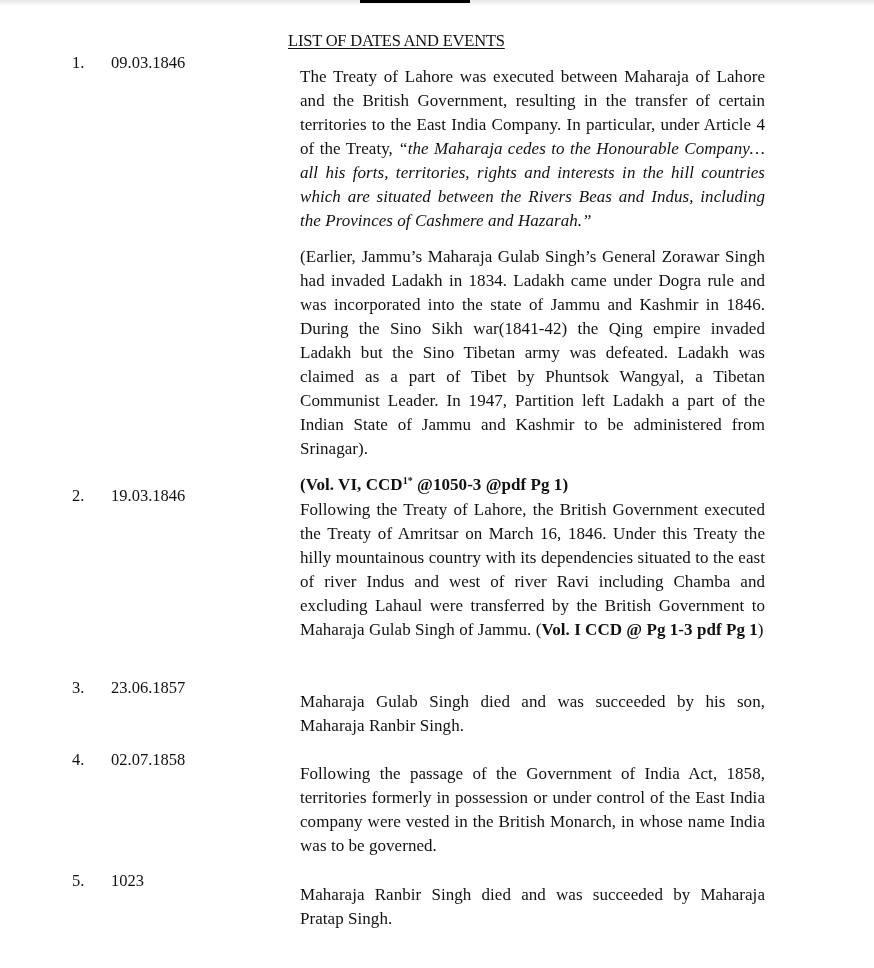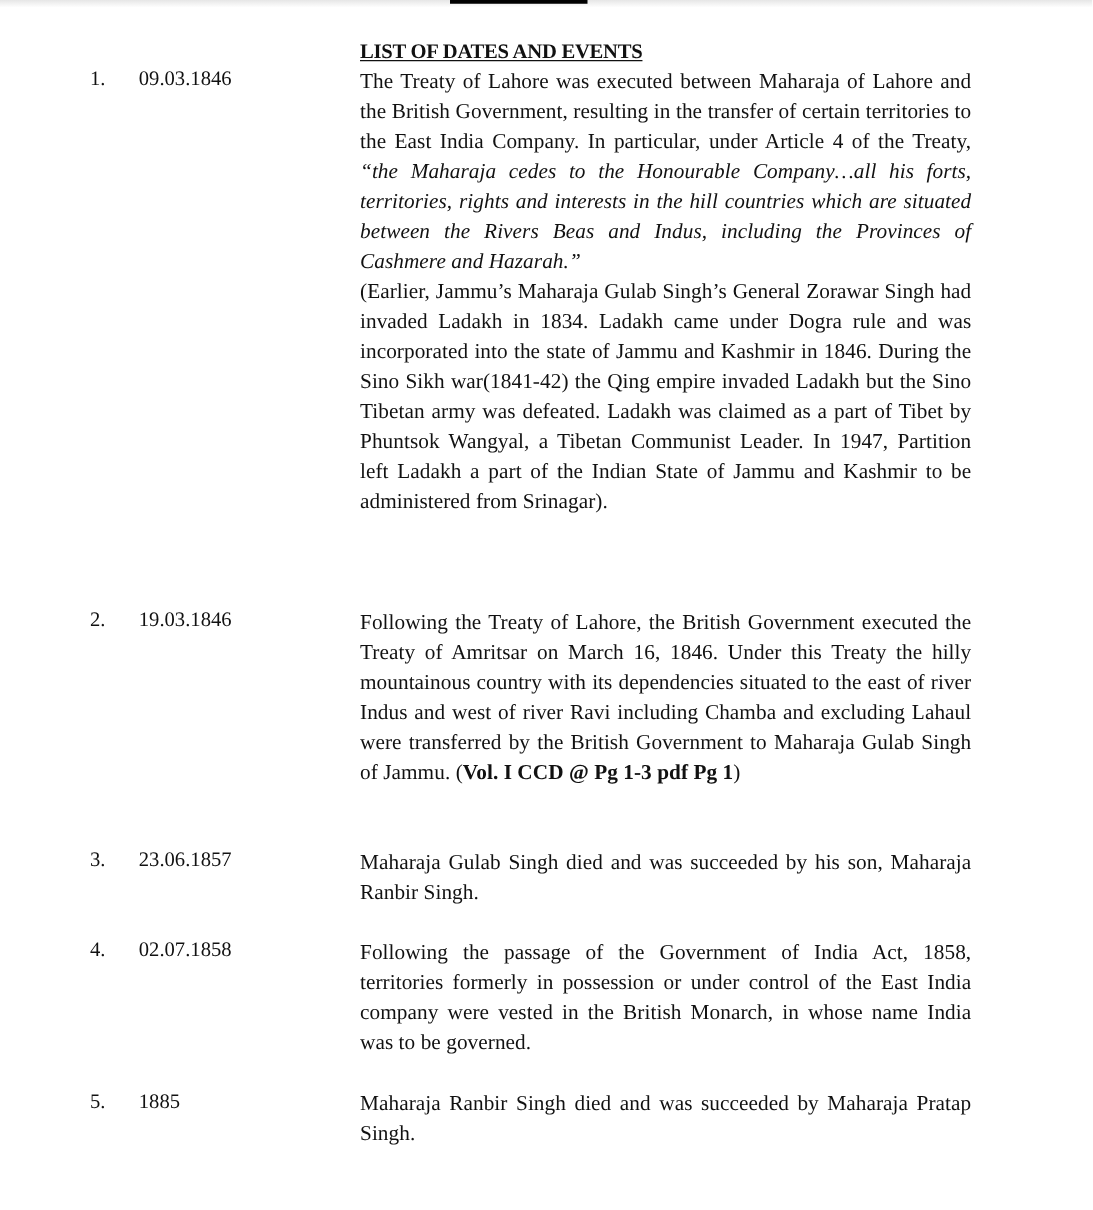--- a/index.html
+++ b/index.html
@@ -4,51 +4,52 @@
 <style>
   html, body { margin: 0; padding: 0; }
   body {
     width: 874px; height: 968px; background: #ffffff; position: relative; overflow: hidden;
     font-family: "DejaVu Serif", "Liberation Serif", serif; color: #111;
   }
   .top-shade { position: absolute; left: 0; top: 0; width: 874px; height: 6px;
     background: linear-gradient(#e6e6e6, #ffffff); }
   .top-rule { position: absolute; left: 360px; top: 0; width: 110px; height: 3px; background: #000; }
   .title {
-    position: absolute; left: 288px; top: 31px; font-weight: bold; font-size: 16.5px;
+    position: absolute; left: 288px; top: 31px; font-weight: normal; font-size: 16.5px;
     text-decoration: underline; text-underline-offset: 2px; letter-spacing: -0.2px;
     font-family: "Liberation Serif", serif;
   }
   .row { position: absolute; left: 0; width: 874px; }
   .num { position: absolute; left: 72px; top: 0; font-size: 16.5px; font-family: "Liberation Serif", serif; }
   .date { position: absolute; left: 111px; top: 0; font-size: 16.5px; font-family: "Liberation Serif", serif; }
   .text {
     position: absolute; left: 288px; top: 0; width: 489px;
     font-size: 17px; line-height: 24px; text-align: justify;
     font-family: "Liberation Serif", serif; letter-spacing: 0.05px;
   }
-  .text p { margin: 0; }
+  .text p { margin: 12px; }
   .text i { font-style: italic; }
   .text b { font-weight: bold; }
   sup { font-size: 10px; vertical-align: 6px; line-height: 0; }
 </style>
 </head>
 <body>
 
 <div class="top-shade"></div>
 <div class="top-rule"></div>
 
 <div class="title">LIST OF DATES AND EVENTS</div>
 
 <div class="row" style="top:53px;">
   <span class="num">1.</span>
   <span class="date">09.03.1846</span>
   <div class="text">
     <p><span>The Treaty of Lahore was executed between Maharaja of Lahore and the British Government, resulting in the transfer of certain territories to the East India Company. In particular, under Article 4 of the Treaty, </span><i>“the Maharaja cedes to the Honourable Company…all his forts, territories, rights and interests in the hill countries which are situated between the Rivers Beas and Indus, including the Provinces of Cashmere and Hazarah.”</i></p>
     <p><span>(Earlier, Jammu’s Maharaja Gulab Singh’s General Zorawar Singh had invaded Ladakh in 1834. Ladakh came under Dogra rule and was incorporated into the state of Jammu and Kashmir in 1846. During the Sino Sikh war(1841-42) the Qing empire invaded Ladakh but the Sino Tibetan army was defeated. Ladakh was claimed as a part of Tibet by Phuntsok Wangyal, a Tibetan Communist Leader. In 1947, Partition left Ladakh a part of the Indian State of Jammu and Kashmir to be administered from Srinagar).</span></p>
+    <p><b><span>(Vol. VI, CCD</span><sup>1*</sup><span> @1050-3 @pdf Pg 1)</span></b></p>
   </div>
 </div>
 
 <div class="row" style="top:486px;">
   <span class="num">2.</span>
   <span class="date">19.03.1846</span>
   <div class="text">
     <p><span>Following the Treaty of Lahore, the British Government executed the Treaty of Amritsar on March 16, 1846. Under this Treaty the hilly mountainous country with its dependencies situated to the east of river Indus and west of river Ravi including Chamba and excluding Lahaul were transferred by the British Government to Maharaja Gulab Singh of Jammu. (</span><b>Vol. I CCD @ Pg 1-3 pdf Pg 1</b><span>)</span></p>
   </div>
 </div>
@@ -64,17 +65,17 @@
 <div class="row" style="top:750px;">
   <span class="num">4.</span>
   <span class="date">02.07.1858</span>
   <div class="text">
     <p>Following the passage of the Government of India Act, 1858, territories formerly in possession or under control of the East India company were vested in the British Monarch, in whose name India was to be governed.</p>
   </div>
 </div>
 
 <div class="row" style="top:871px;">
   <span class="num">5.</span>
-  <span class="date">1885</span>
+  <span class="date">1023</span>
   <div class="text">
     <p>Maharaja Ranbir Singh died and was succeeded by Maharaja Pratap Singh.</p>
   </div>
 </div>
 
 </body></html>

